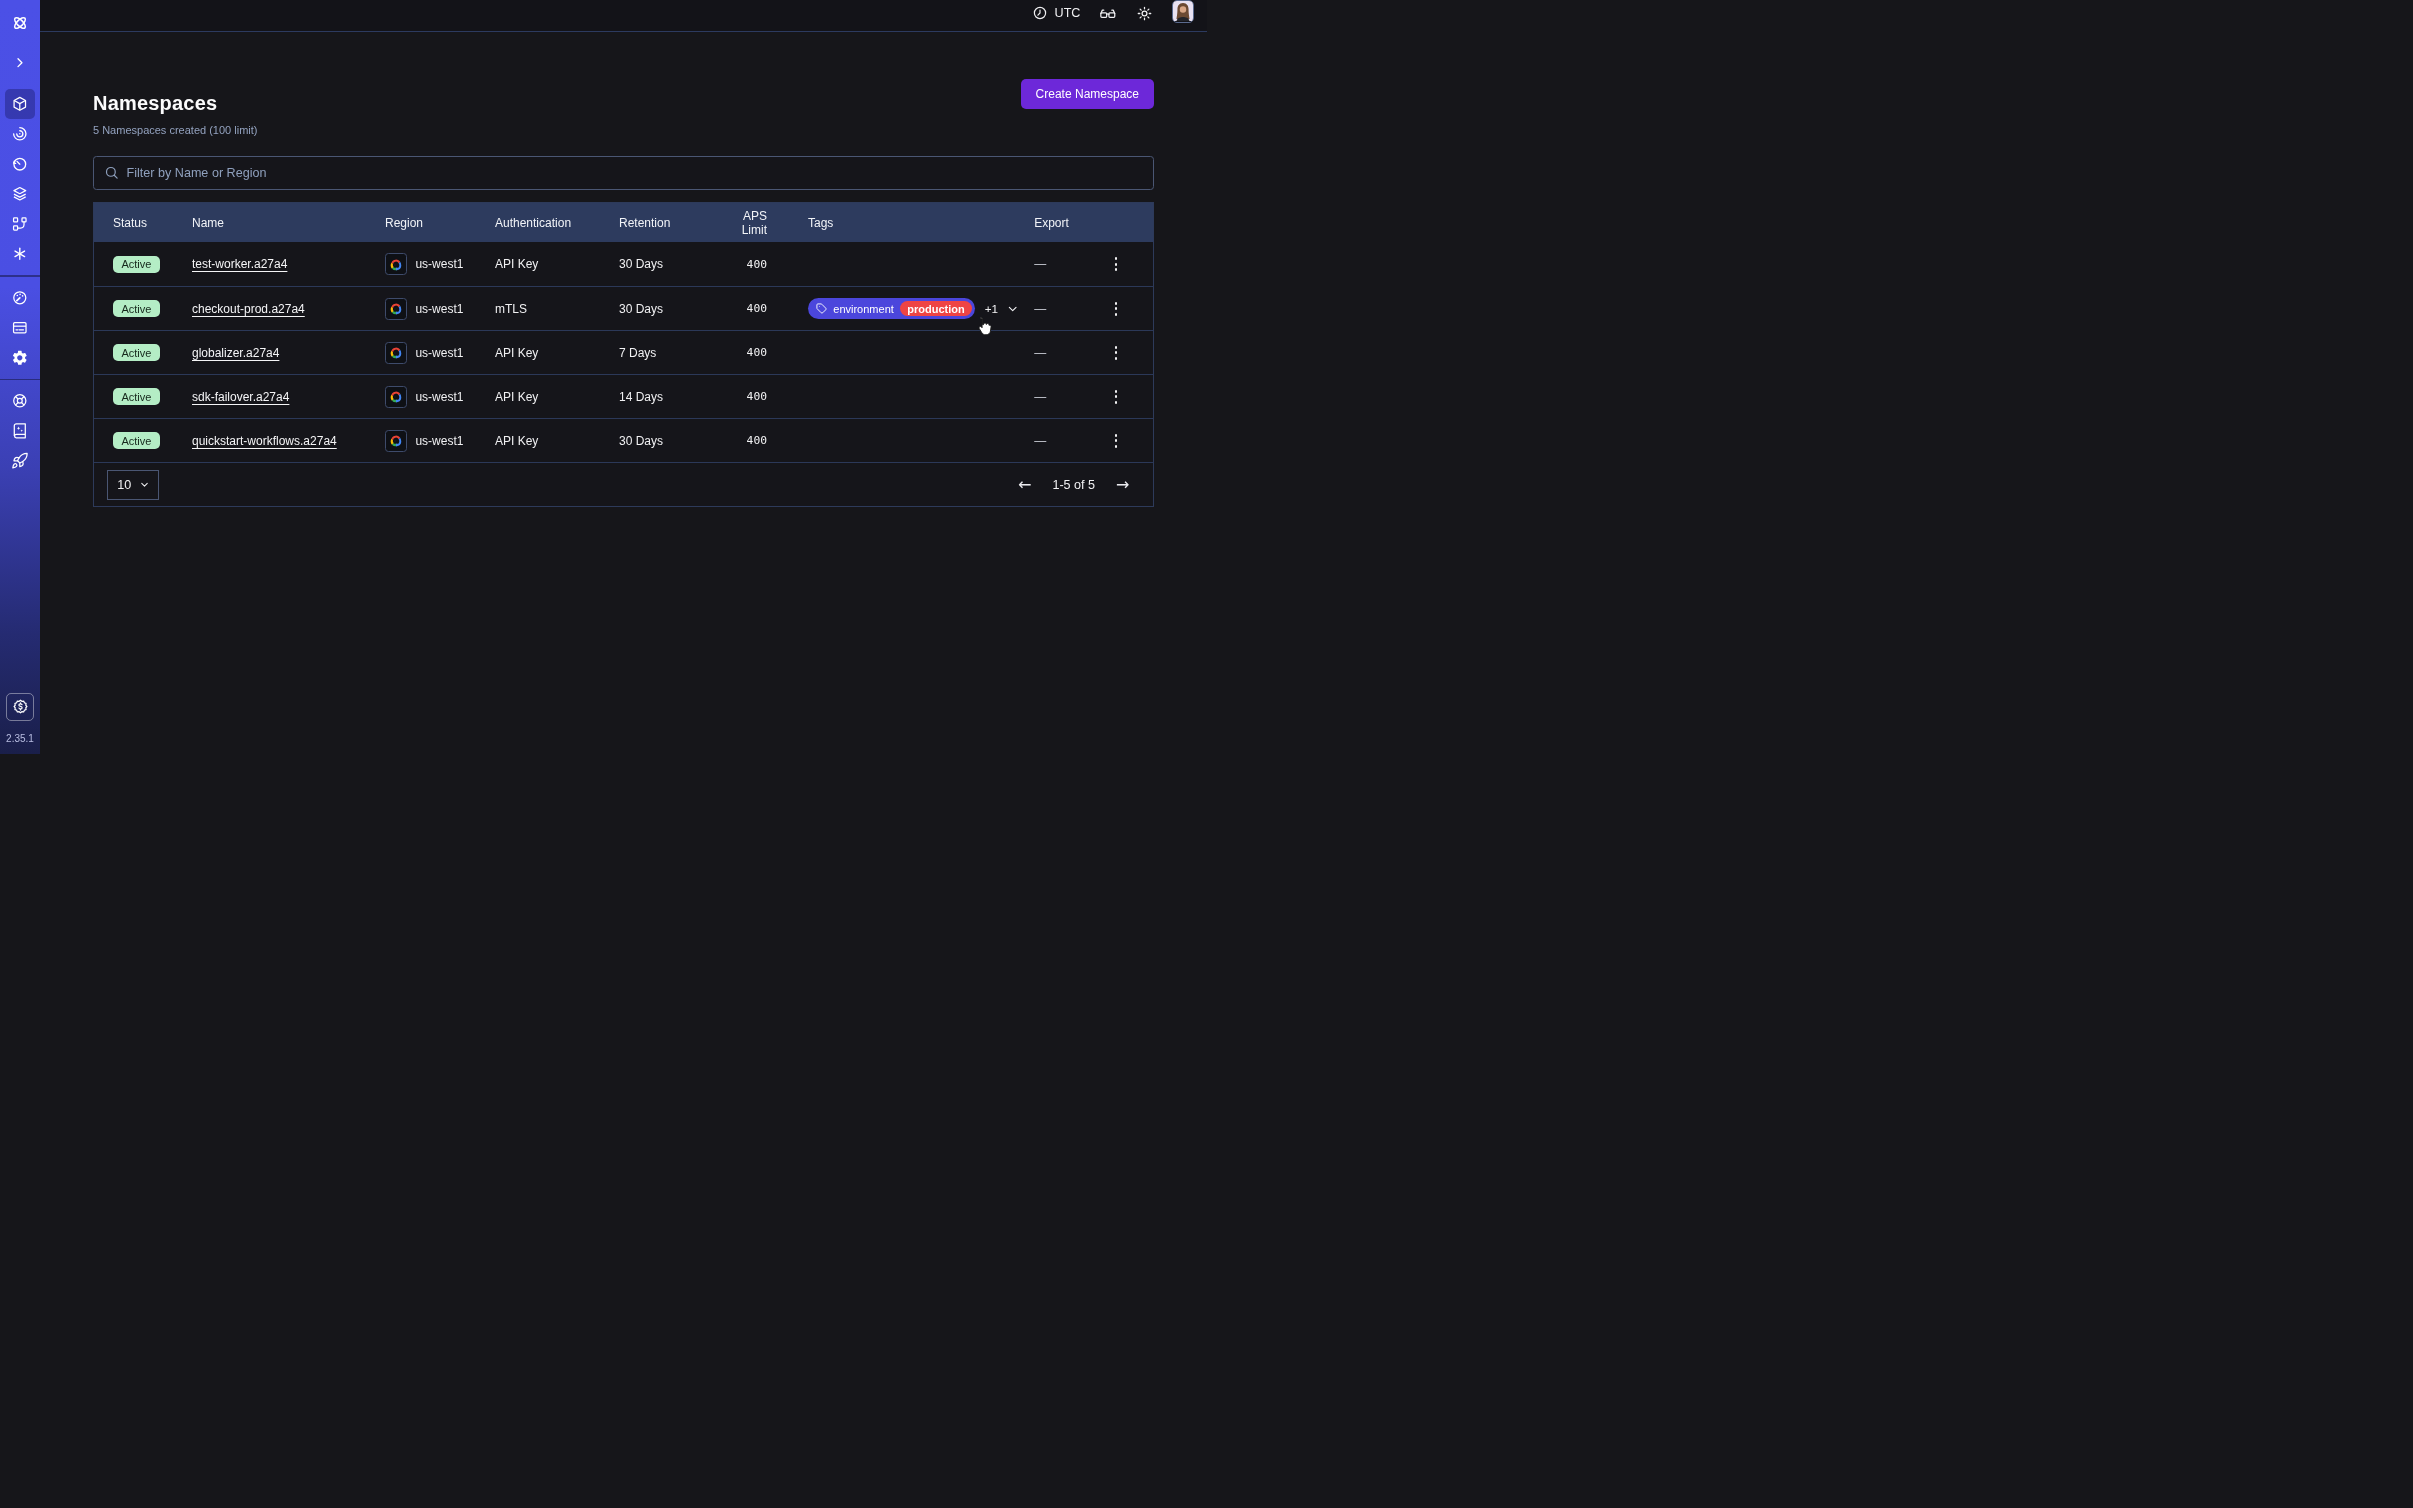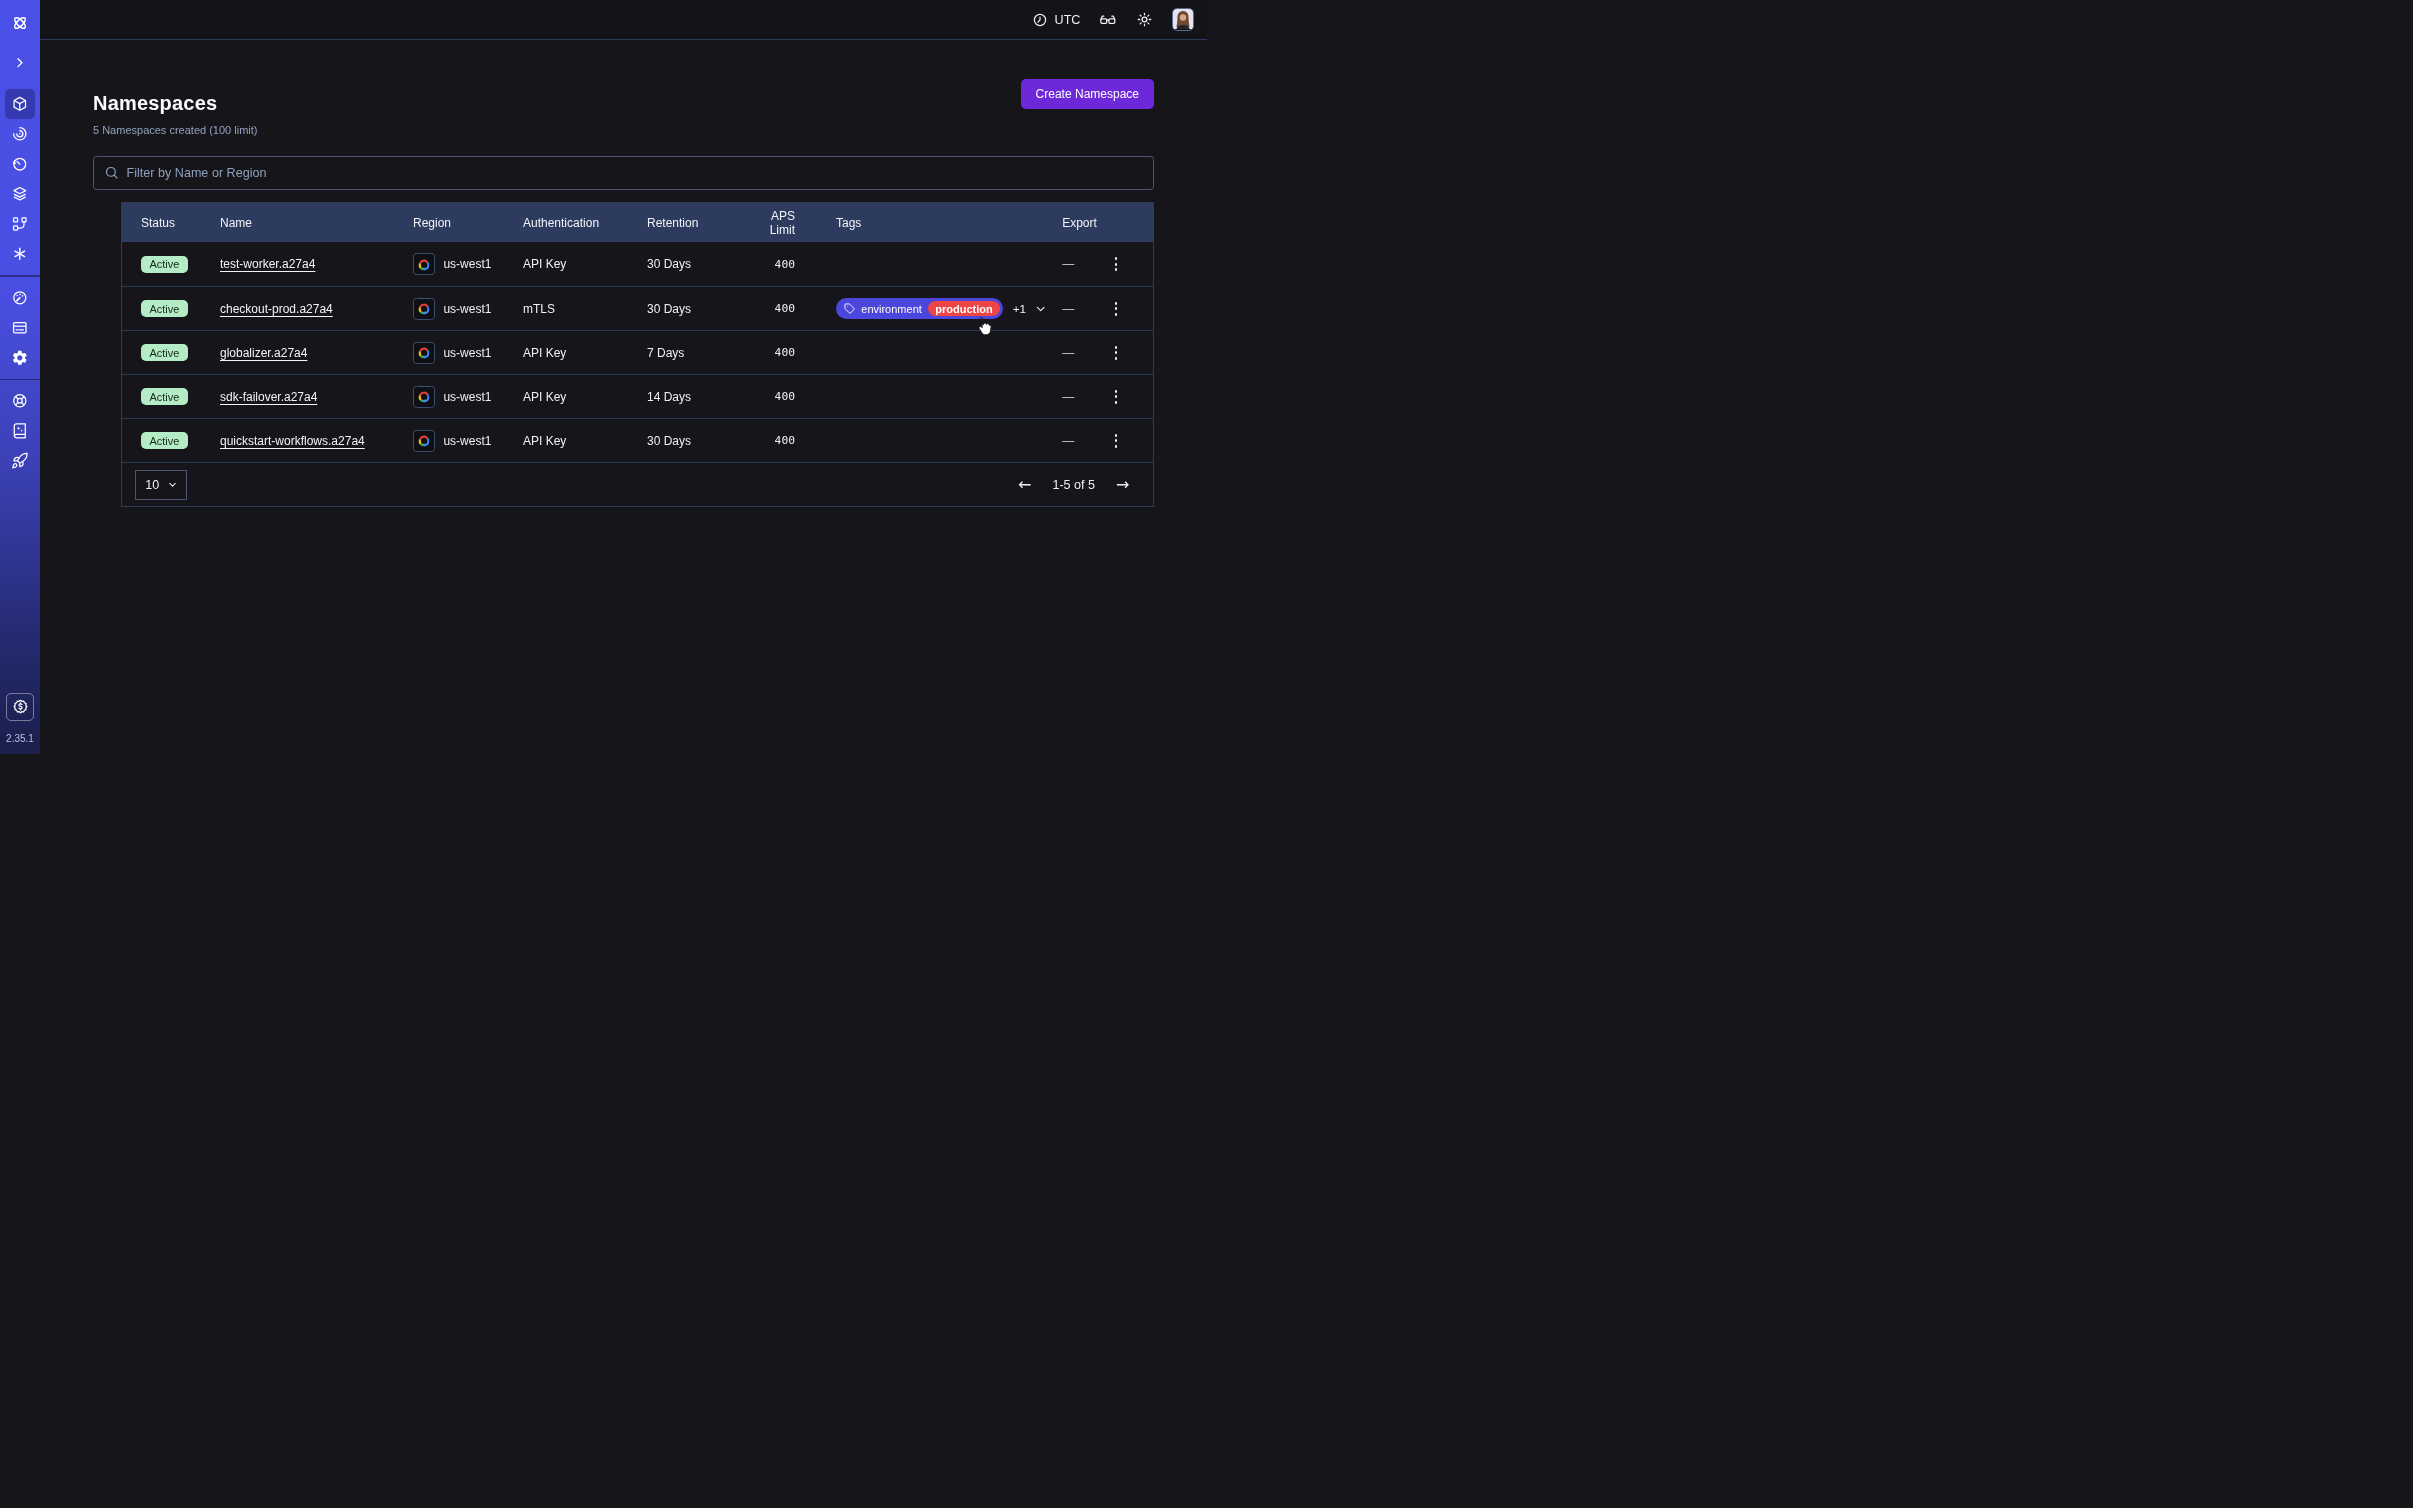--- a/index.html
+++ b/index.html
@@ -22,22 +22,22 @@
   .side-logo { margin-top:8.4px; }
   .side-chevron { margin-top:9.2px; margin-bottom:11.7px; }
   .side-divider { width:40px; height:1.7px; background:rgba(10,10,30,.45); margin:5.9px 0; flex:none; }
   .side-spacer { flex:1; }
   .usage-btn { width:28.5px; height:28.5px; border:0.8px solid rgba(255,255,255,.4); border-radius:5px;
     display:flex; align-items:center; justify-content:center; cursor:pointer; flex:none; }
   .version { font-size:10px; color:#b9bee2; margin:12px 0 10px; }
 
   
   .topbar {
-    position:absolute; left:36px; right:0; top:0; height:40px; background:#131318;
-    border-bottom:0.8px solid #2c3a5f; display:flex; align-items:center; justify-content:flex-end;
+    position:absolute; left:36px; right:0; top:0; height:32px; background:#131318;
+    border-bottom:0.8px solid #2c3a5f; display:flex; align-items:flex-start; justify-content:flex-end;
     padding-right:12.6px; gap:0; z-index:4;
   }
   .tz { display:flex; align-items:center; gap:6.7px; color:#f0f0f2; font-size:12.6px; padding:5px 8.4px; cursor:pointer; }
   .top-icon { padding:5px 10px; cursor:pointer; }
   .avatar { width:22.6px; height:22.6px; border-radius:5px; border:1.3px solid #5a6a8e; overflow:hidden; margin-left:8.4px; cursor:pointer; }
 
   
   .main { position:absolute; left:40px; top:40px; right:0; bottom:0; padding:0 53px; }
   .page-head { display:flex; justify-content:space-between; align-items:flex-start; }
   h1 { font-size:20px; line-height:28px; font-weight:700; color:#fbfbfc; margin-top:49px; letter-spacing:0.2px; }
@@ -50,21 +50,21 @@
     margin-top:20px; height:34px; border:0.8px solid #4a5673; border-radius:3.4px;
     display:flex; align-items:center; padding:0 10px; gap:7.5px; background:#15151a;
   }
   .filter input {
     flex:1; background:transparent; border:none; outline:none; color:#e8e8ec;
     font-size:12.6px; font-family:inherit;
   }
   .filter input::placeholder { color:#8fa0bd; }
 
   
-  .table { margin-top:12.6px; border:0.8px solid #2d3a5a; background:#15151a;margin-left:28px; }
+  .table { margin-top:12.6px; border:0.8px solid #2d3a5a; background:#15151a; }
   .grid { display:grid; grid-template-columns:79px 193px 110px 124px 96px 52px 263px 1fr 47px; align-items:center; padding-left:19px; }
   .thead { background:#2d3b5e; height:39px; color:#f2f4f8; font-size:12px; font-weight:500; }
   .tr { height:44px; border-top:0.8px solid #2b3858; font-size:12px; color:#f1f1f3; }
   .td { display:flex; align-items:center; }
   .th-aps, .td-aps { justify-content:flex-end; text-align:right; }
   .td-aps { font-family:"DejaVu Sans Mono", monospace; font-size:11.3px; }
   .col-tags { padding-left:41px; }
   .col-export { padding-left:4.2px; }
   .badge { background:#b4edc5; color:#16281c; font-size:11px; padding:2.5px 8.4px; border-radius:5px; font-weight:500; }
   .name-link { color:#f5f5f7; text-decoration:underline; text-underline-offset:2.5px; text-decoration-thickness:0.8px; cursor:pointer; }

